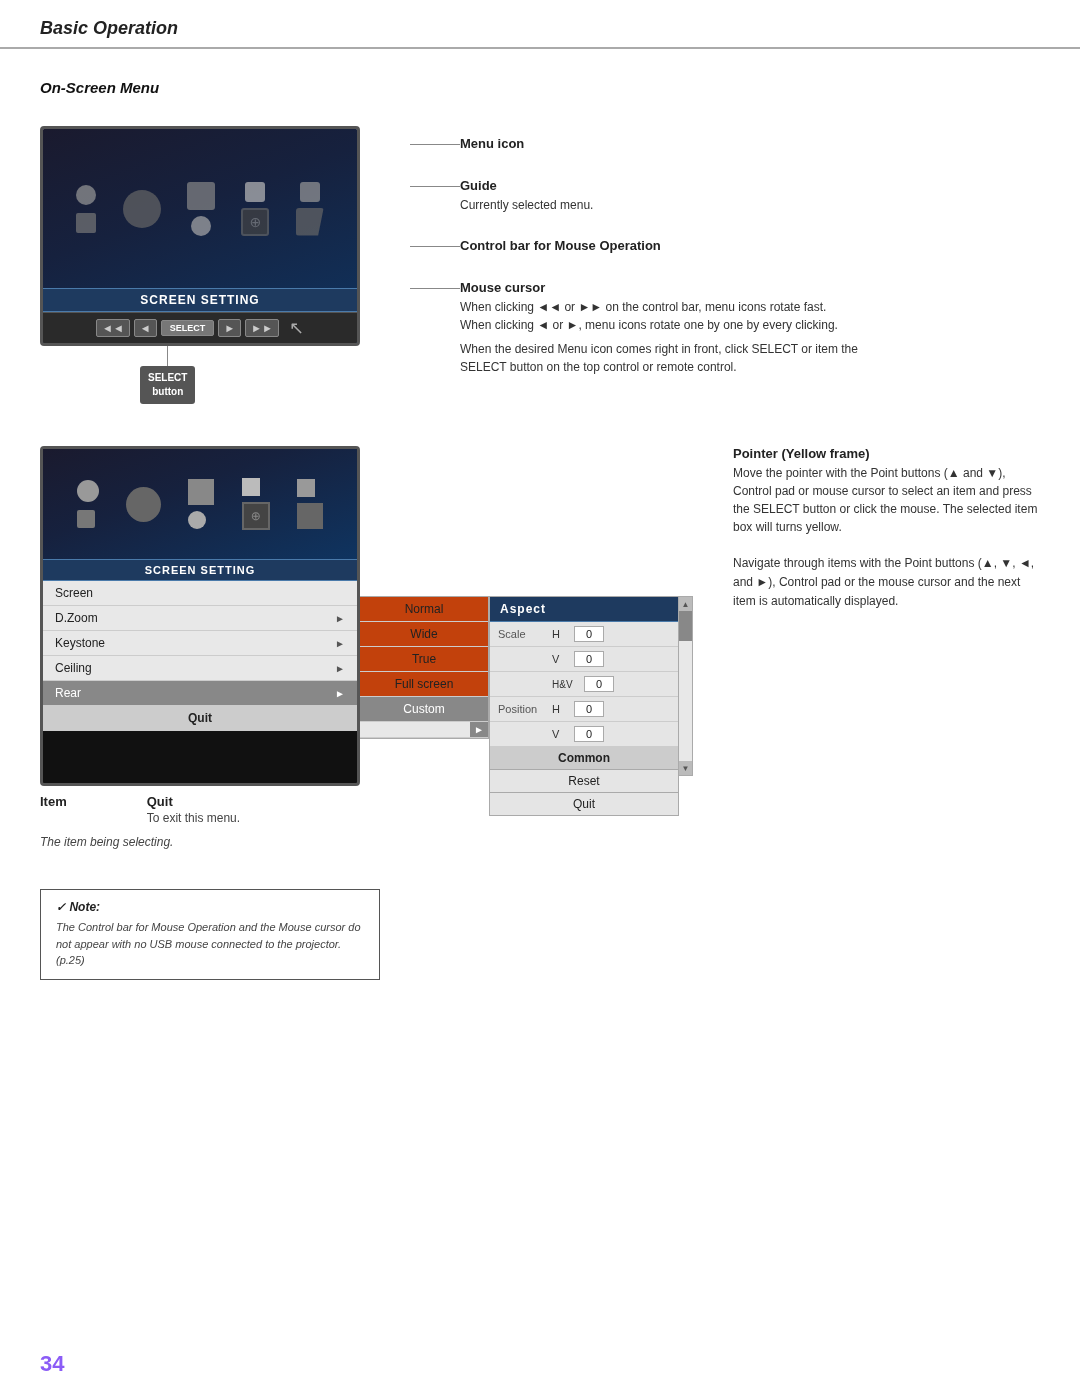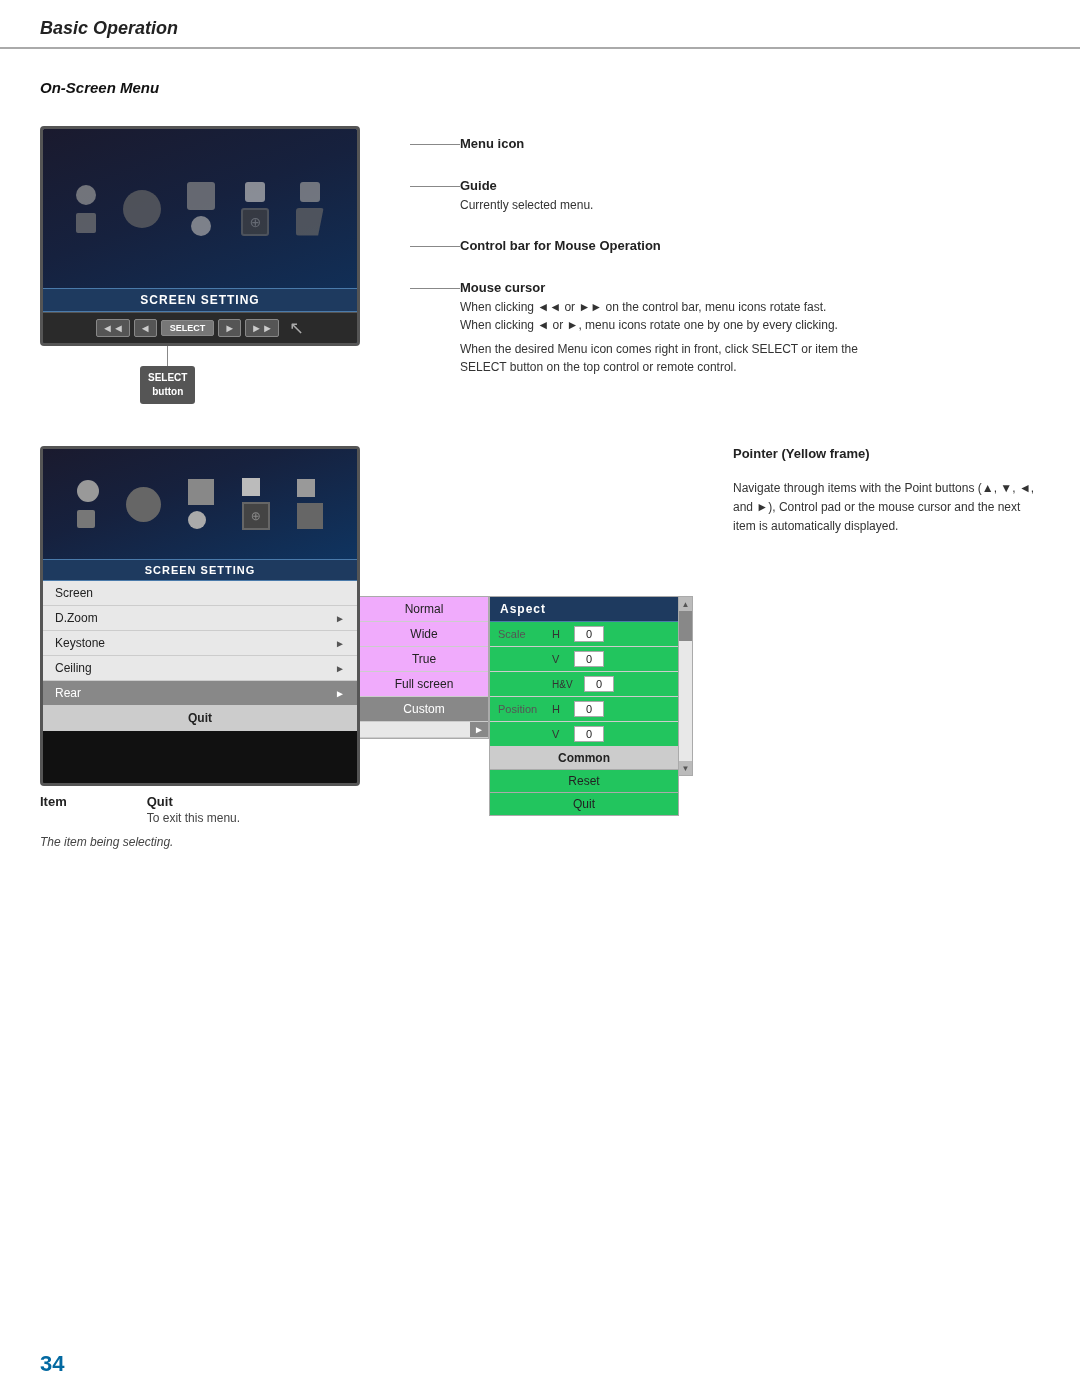--- a/index.html
+++ b/index.html
@@ -171,32 +171,32 @@
     .submenu-panel {
       background: #e8e8e8;
       border: 1px solid #aaa;
       width: 130px;
       flex-shrink: 0;
     }
     .submenu-item {
       padding: 5px 12px;
       font-size: 12px;
       border-bottom: 1px solid #ccc;
-      background: #f0abfc;
+      background: #c2410c;
       color: #222;
       text-align: center;
     }
     .submenu-item.selected {
       background: #888;
       color: #fff;
     }
 
     
     .aspect-panel {
-      background: #22c55e;
+      background: #e5e5e5;
       border: 1px solid #aaa;
       width: 190px;
       flex-shrink: 0;
     }
     .aspect-title {
       background: #1e3a5f;
       color: #fff;
       font-size: 12px;
       font-weight: bold;
       letter-spacing: 1px;
@@ -277,21 +277,21 @@
       font-style: italic;
     }
 
     
     .page-number {
       position: absolute;
       bottom: 20px;
       left: 40px;
       font-size: 22px;
       font-weight: bold;
-      color: #0369a1;
+      color: #8b5cf6;
     }
 
     
     .top-diagram {
       display: flex;
       align-items: flex-start;
       gap: 0;
       position: relative;
     }
 
@@ -607,24 +607,32 @@
           <div style="width:100%; height:14px; background:#bbb; display:flex; align-items:center; justify-content:center; font-size:8px; color:#555;">▼</div>
         </div>
 
       </div>
     </div>
 
     <div class="bottom-right-col">
 
       <div class="pointer-label">
         <h4>Pointer  (Yellow frame)</h4>
+        <p>Move the pointer with the Point buttons (▲ and ▼), Control pad or mouse cursor to select an item and press the SELECT button or click the mouse. The selected item box will turns yellow.</p>
       </div>
 
       <div class="navigate-text">Navigate through items with the Point buttons (▲, ▼, ◄, and ►), Control pad or the mouse cursor and the next item is automatically displayed.</div>
 
 
     </div>
   </div>
 
+  <div class="note-section" style="margin-top:40px;">
+    <div class="note-title">
+      <span>✓</span>
+      <span>Note:</span>
+    </div>
+    <div class="note-text">The Control bar for Mouse Operation and the Mouse cursor do not appear with no USB mouse connected to the projector. (p.25)</div>
+  </div>
 
 </div>
 
 <div class="page-number">34</div>
 
 </body></html>

